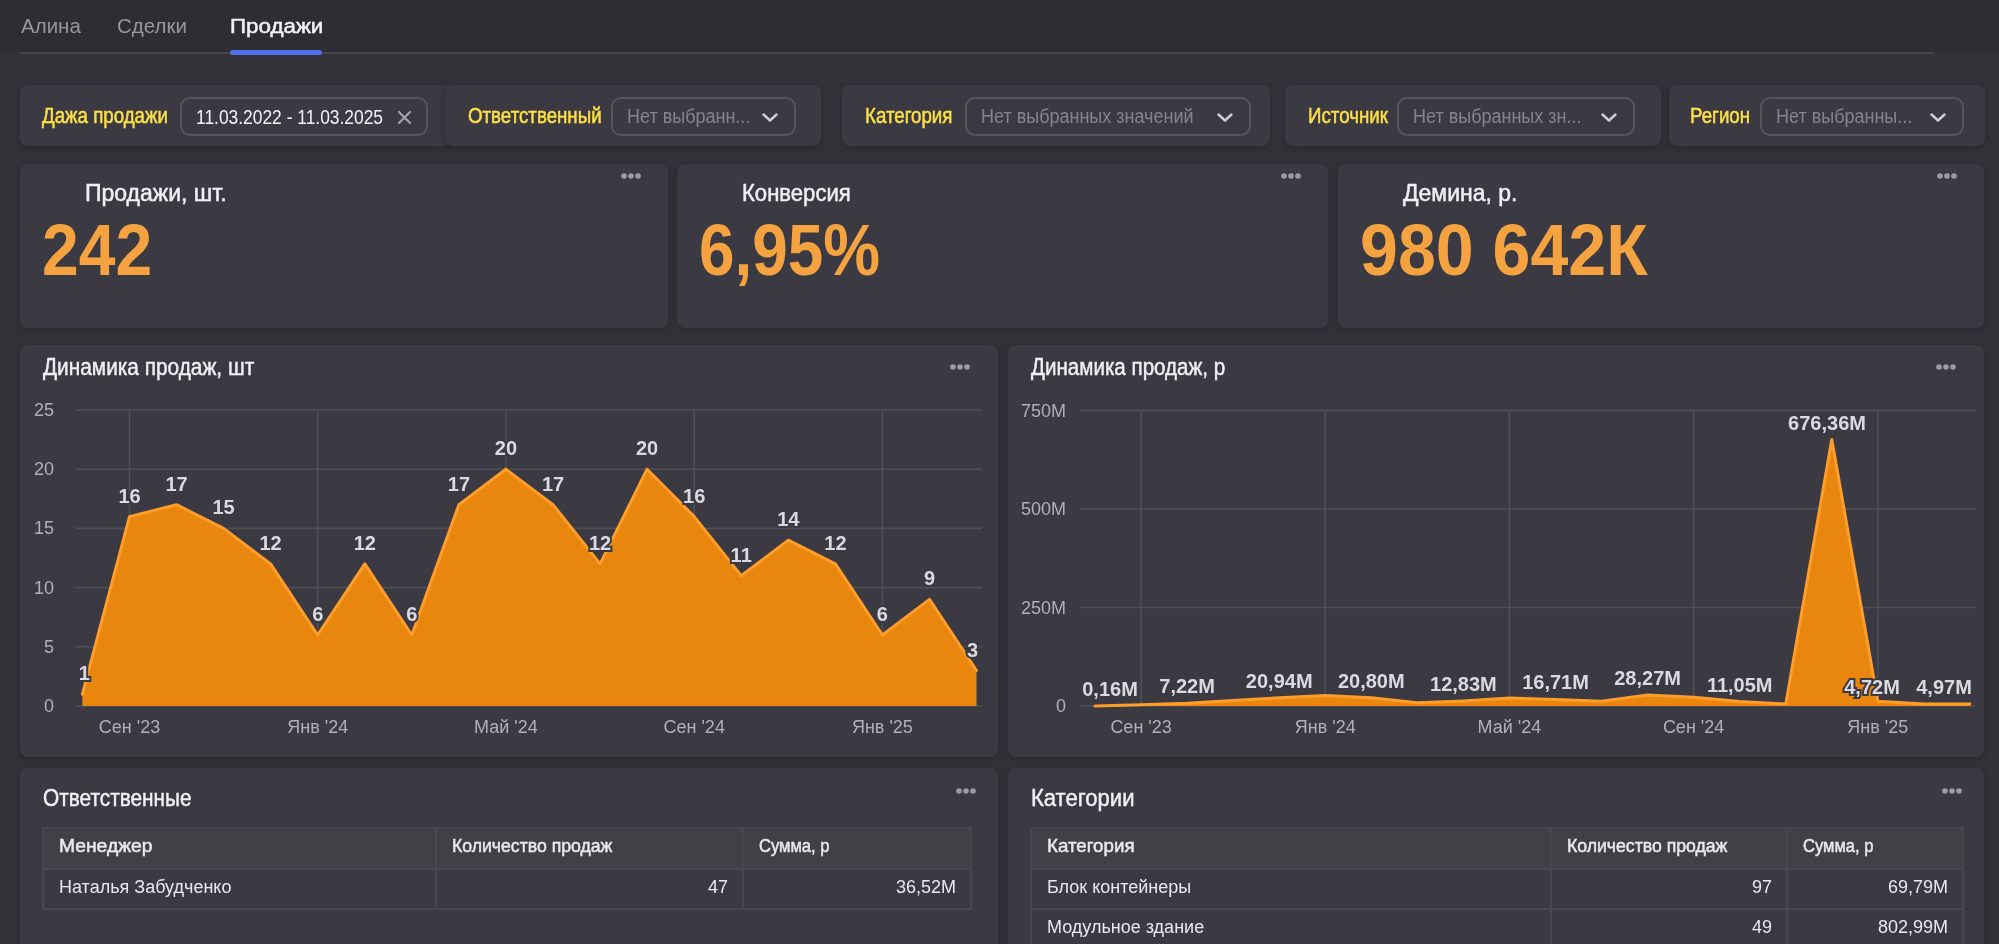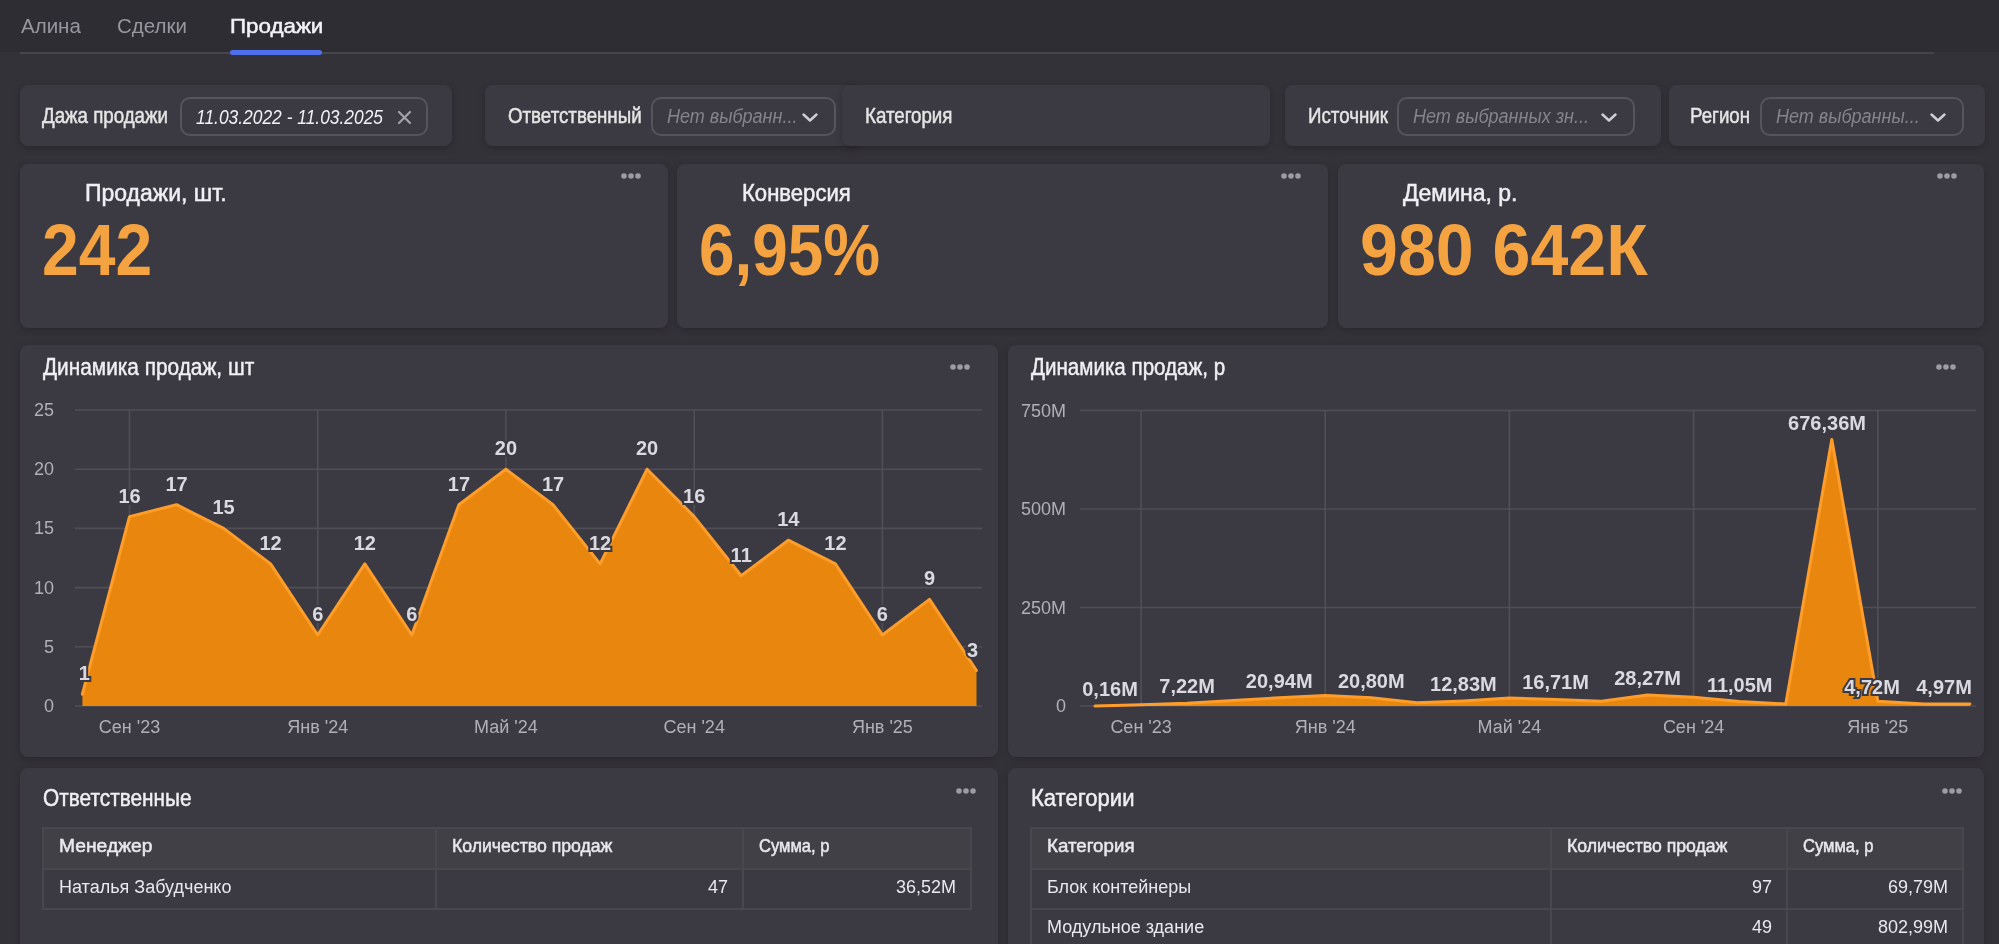--- a/index.html
+++ b/index.html
@@ -2,22 +2,22 @@
 <html><head><meta charset="utf-8"><title>Продажи</title>
 <style>
   * { margin:0; padding:0; box-sizing:border-box; }
   html,body { width:1999px; height:944px; overflow:hidden; }
   body { background:#343239; font-family:"Liberation Sans", sans-serif; position:relative; }
   .card { position:absolute; background:#3b3a42; border-radius:8px; box-shadow:0 2px 7px rgba(0,0,0,.22); }
   .dots { position:absolute; }
   .semi { -webkit-text-stroke:.5px currentColor; }
   .cx { display:inline-block; transform-origin:0 50%; white-space:nowrap; }
   .tab { position:absolute; top:13.5px; font-size:20.5px; color:#98979f; }
-  .flabel { position:absolute; top:18.5px; font-size:21.5px; color:#e5e5e5; }
-  .sel { position:absolute; top:12px; height:39px; border:2px solid #56555d; border-radius:10px;font-style:italic; }
+  .flabel { position:absolute; top:18.5px; font-size:21.5px; color:#fde047; }
+  .sel { position:absolute; top:12px; height:39px; border:2px solid #56555d; border-radius:10px; }
   .ph { position:absolute; left:14px; top:6px; font-size:20px; color:#85848d; }
   .kpit { position:absolute; left:22px; top:15.5px; font-size:23px; color:#f0eff3;margin-left:43px; }
   .kpin { position:absolute; left:22px; top:49px; font-size:73px; font-weight:bold; color:#f5a341; line-height:1; }
   .ctitle { position:absolute; left:23px; top:7.5px; font-size:24.5px; color:#f0eff3; }
   table { border-collapse:collapse; position:absolute; left:22px; top:59px; table-layout:fixed; }
   td,th { border:2px solid #48474e; font-size:18px; color:#e9e8ee; padding:0 14px 3px 15px; height:40.5px; font-weight:normal; text-align:left; white-space:nowrap; overflow:hidden; }
   th { background:rgba(255,255,255,.03); }
   .num { text-align:right; }
 </style></head>
 <body>
@@ -31,31 +31,37 @@
 
   <div class="card" style="left:20px;top:85px;width:432px;height:61px">
     <div class="flabel" style="left:22px"><span class="cx semi" style="transform:scaleX(.87)">Дажа продажи</span></div>
     <div class="sel" style="left:160px;width:248px">
       <div class="ph" style="color:#f1f0f4;top:6.5px"><span class="cx" style="transform:scaleX(.87)">11.03.2022 - 11.03.2025</span></div>
       <svg width="15" height="15" viewBox="0 0 15 15" style="position:absolute;right:14px;top:11px">
         <path d="M2 2 L13 13 M13 2 L2 13" stroke="#a3a2aa" stroke-width="2.2" stroke-linecap="round"></path>
       </svg>
     </div>
   </div>
-  <div class="card" style="left:485px;top:85px;width:376px;height:61px">
+  <div class="card" style="left:445px;top:85px;width:376px;height:61px">
     <div class="flabel" style="left:23px"><span class="cx semi" style="transform:scaleX(.87)">Ответственный</span></div>
     <div class="sel" style="left:166px;width:185px">
       <div class="ph"><span class="cx" style="transform:scaleX(.9)">Нет выбранн...</span></div>
       <svg width="16" height="9" viewBox="0 0 16 9" style="position:absolute;top:14px;right:16px" class="chv">
         <path d="M1.5 1.5 L8 7.5 L14.5 1.5" fill="none" stroke="#cfced6" stroke-width="2.4" stroke-linecap="round" stroke-linejoin="round"></path>
       </svg>
     </div>
   </div>
   <div class="card" style="left:842px;top:85px;width:428px;height:61px">
     <div class="flabel" style="left:23px"><span class="cx semi" style="transform:scaleX(.87)">Категория</span></div>
+    <div class="sel" style="left:123px;width:286px">
+      <div class="ph"><span class="cx" style="transform:scaleX(.9)">Нет выбранных значений</span></div>
+      <svg width="16" height="9" viewBox="0 0 16 9" style="position:absolute;top:14px;right:16px" class="chv">
+        <path d="M1.5 1.5 L8 7.5 L14.5 1.5" fill="none" stroke="#cfced6" stroke-width="2.4" stroke-linecap="round" stroke-linejoin="round"></path>
+      </svg>
+    </div>
   </div>
   <div class="card" style="left:1285px;top:85px;width:376px;height:61px">
     <div class="flabel" style="left:23px"><span class="cx semi" style="transform:scaleX(.87)">Источник</span></div>
     <div class="sel" style="left:112px;width:238px">
       <div class="ph"><span class="cx" style="transform:scaleX(.9)">Нет выбранных зн...</span></div>
       <svg width="16" height="9" viewBox="0 0 16 9" style="position:absolute;top:14px;right:16px" class="chv">
         <path d="M1.5 1.5 L8 7.5 L14.5 1.5" fill="none" stroke="#cfced6" stroke-width="2.4" stroke-linecap="round" stroke-linejoin="round"></path>
       </svg>
     </div>
   </div>

